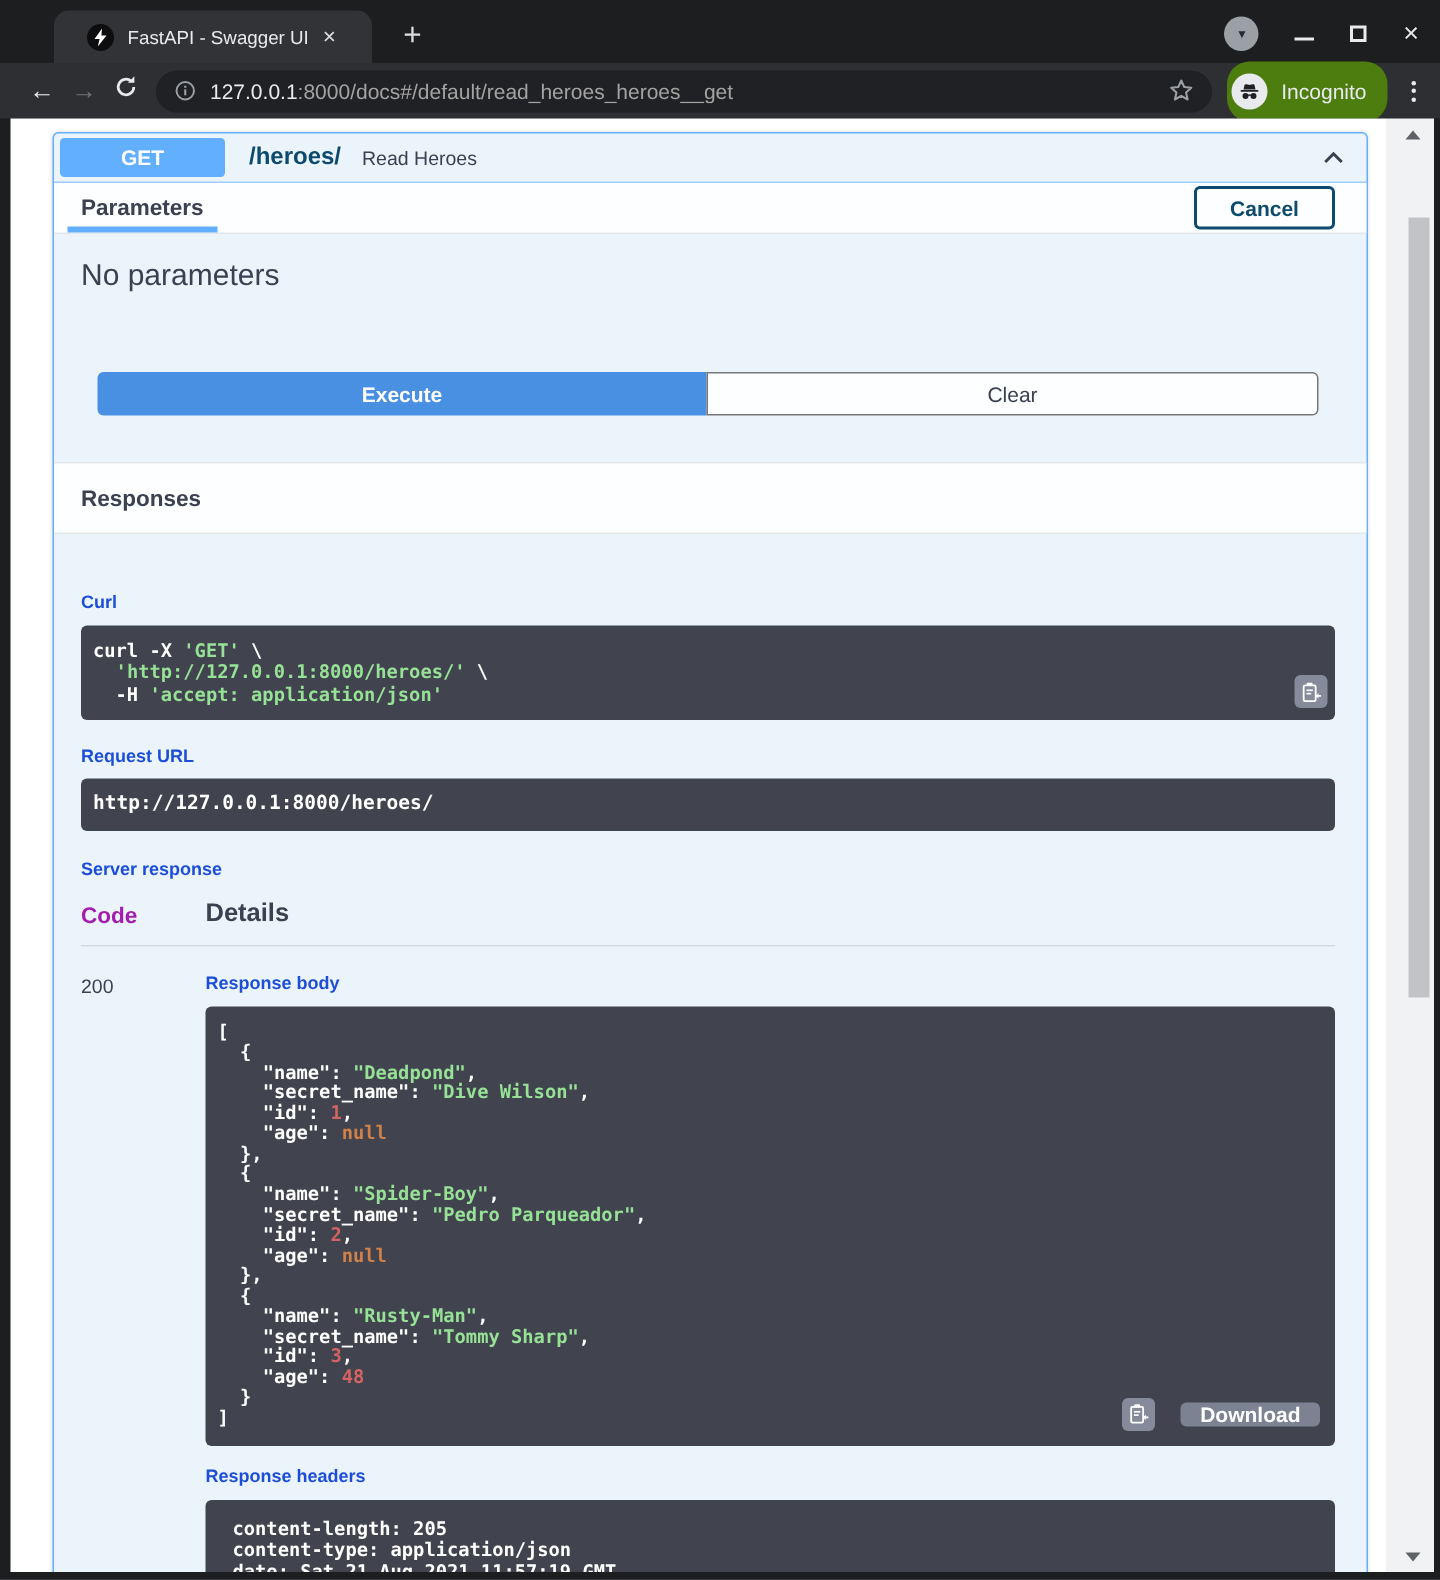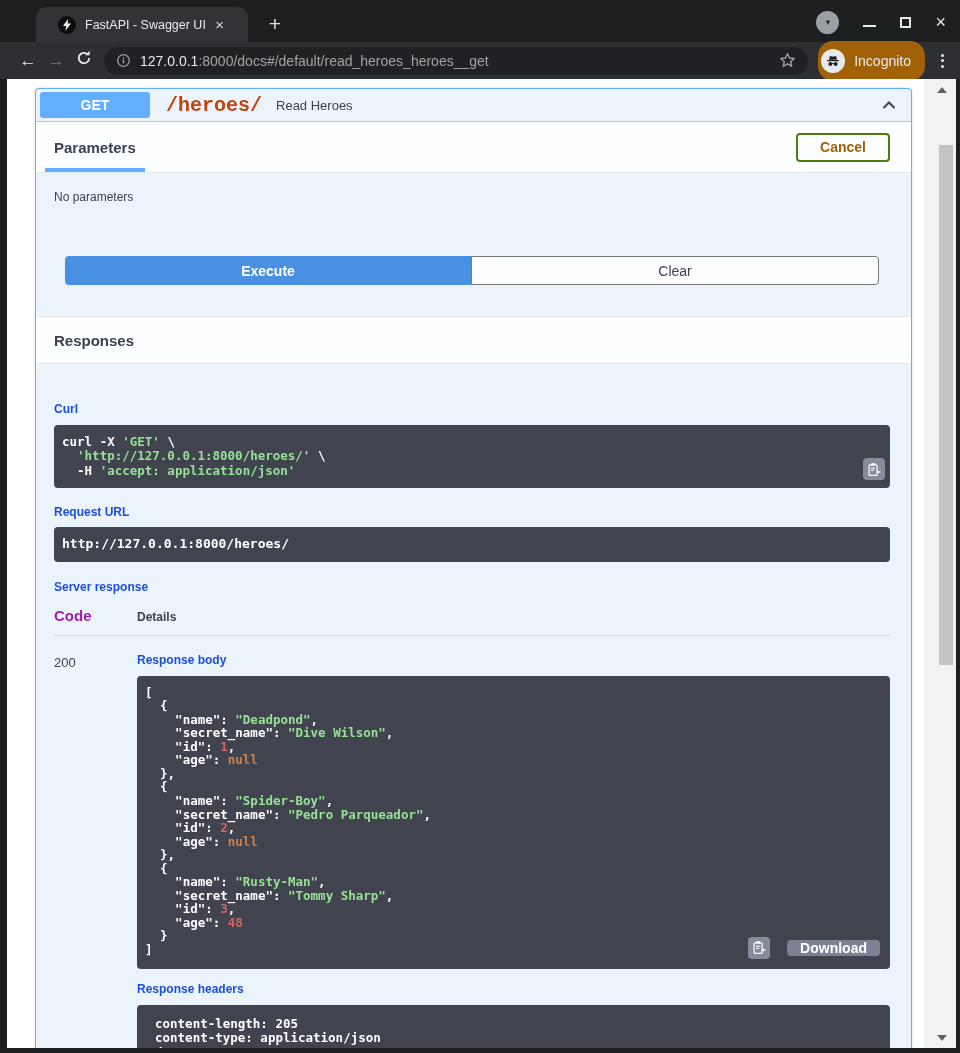--- a/index.html
+++ b/index.html
@@ -27,21 +27,21 @@
   .toolbar { position:absolute; top:42px; left:0; right:0; height:37px; background:#2e2f33;
              display:flex; align-items:center; padding:0 10px 0 14px; }
   .nav-ic { width:28px; text-align:center; font-size:17px; color:#e8eaed; flex:none; }
   .nav-ic.disabled { color:#6f7377; }
   .omnibox { flex:1; height:28px; margin:0 10px 0 6px; background:#202124; border-radius:14px;
              display:flex; align-items:center; padding:0 12px; min-width:0; }
   .url { font-size:14px; margin-left:9px; white-space:nowrap; overflow:hidden; flex:1; }
   .url .host { color:#e8eaed; }
   .url .rest { color:#a3a3a3; }
   .star { flex:none; margin-left:8px; display:flex; }
-  .incog-chip { flex:none; height:40px; border-radius:15px; background:#a16207; display:flex; align-items:center;
+  .incog-chip { flex:none; height:40px; border-radius:15px; background:#4d7c0f; display:flex; align-items:center;
                 padding:0 14px 0 3px; margin-right:10px; }
   .incog-ic { width:24px; height:24px; border-radius:50%; background:#e8eaed; display:flex; align-items:center; justify-content:center; }
   .incog-label { color:#e8eaed; font-size:14px; margin-left:9px; }
   .menu-dots { display:flex; flex-direction:column; gap:2.5px; padding:0 6px; }
   .menu-dots i { width:3px; height:3px; border-radius:50%; background:#e8eaed; }
 
   
   .page { position:absolute; top:79px; left:0; right:0; bottom:0; background:#1d1e20; }
   .page-inner { position:absolute; top:0; left:7px; right:36px; bottom:5px; background:#fff; overflow:hidden; }
   .scrollbar { position:absolute; top:0; right:4px; bottom:5px; width:32px; background:#f1f2f3; }
@@ -53,35 +53,35 @@
 
   
   .swagger { position:absolute; top:9px; left:28px; width:877px; }
   .opblock { border:1px solid #61affe; border-radius:4px; background:#ecf4fb; padding-bottom:40px;
              box-shadow:0 0 3px rgba(0,0,0,.15); }
 
   .opblock-header { height:33px; display:flex; align-items:center; padding:0 12px 0 4px;
                     border-bottom:1px solid #9cccfd; }
   .method-chip { width:110px; height:26px; background:#61affe; border-radius:3px; color:#fff;
                  font-weight:bold; font-size:14px; display:flex; align-items:center; justify-content:center; }
-  .op-path { font-family:Liberation Mono, monospace; font-weight:bold; font-size:20px; color:#c2410c; margin-left:16px; }
+  .op-path { font-family:Liberation Sans, sans-serif; font-weight:bold; font-size:16px; color:#0c4a6e; margin-left:16px; }
   .op-summary { font-size:13px; color:#3b4151; margin-left:14px; }
   .op-chevron { margin-left:auto; display:flex; }
 
   .sec-header { background:rgba(255,255,255,.85); display:flex; align-items:center;
                 border-bottom:1px solid rgba(59,65,81,.12); }
-  .params-header { height:51px; padding:0 21px 0 18px;justify-content:center; }
+  .params-header { height:34px; padding:0 21px 0 18px;justify-content:center; }
   .params-tab { position:relative; height:100%; display:flex; align-items:center;
                 font-weight:bold; font-size:15px; color:#3b4151; }
   .params-tab::after { content:''; position:absolute; left:-9px; right:-9px; bottom:0; height:4px; background:#61affe; }
-  .cancel-btn { margin-left:auto; width:94px; height:29px; border:2px solid #4d7c0f; border-radius:4px;
-                background:transparent; color:#a16207; font-weight:600; font-size:14px;
+  .cancel-btn { margin-left:auto; width:94px; height:29px; border:2px solid #0c4a6e; border-radius:4px;
+                background:transparent; color:#0c4a6e; font-weight:600; font-size:14px;
                 display:flex; align-items:center; justify-content:center; }
 
-  .no-params { padding:17px 0 0 18px; font-size:12px; color:#3b4151; }
+  .no-params { padding:17px 0 0 18px; font-size:20px; color:#3b4151; }
   .execute-wrapper { display:flex; padding:52px 32px 31px 29px; }
   .btn-execute { flex:1; height:29px; background:#4990e2; border:none; border-radius:4px 0 0 4px;
                  color:#fff; font-weight:600; font-size:14px; display:flex; align-items:center; justify-content:center; }
   .btn-clear { flex:1; height:29px; background:#fdfeff; border:1px solid #787878; border-radius:0 4px 4px 0;
                color:#3b4151; font-size:14px; display:flex; align-items:center; justify-content:center; }
 
   .responses-header { height:48px; padding:0 21px 0 18px; border-top:1px solid rgba(59,65,81,.12);
                       font-weight:bold; font-size:15px; color:#3b4151; }
 
   .responses-body { padding:0 21px 0 18px; }
@@ -97,21 +97,21 @@
 
   .copy-btn { position:absolute; right:8px; bottom:8px; width:22px; height:22px; border:none; border-radius:4px;
               background:#858b9b; display:flex; align-items:center; justify-content:center; }
   .lbl-requrl { margin-top:17px; margin-bottom:8px; }
   .requrl-block { padding:10px 8px; font-size:13px; }
   .lbl-server { margin-top:18px; }
 
   .resp-table-head { display:flex; align-items:flex-end; margin-top:13px; padding-bottom:11px;
                      border-bottom:1px solid #d5dae0; }
   .col-code-head { width:83px; font-weight:bold; font-size:15px; color:#a21caf; }
-  .col-details-head { font-weight:bold; font-size:12px; color:#3b4151; }
+  .col-details-head { font-weight:bold; font-size:17px; color:#3b4151; }
   .resp-row { display:flex; margin-top:17px; }
   .col-code { width:83px; font-size:13px; color:#3b4151; padding-top:2px; }
   .col-details { flex:1; min-width:0; }
   .lbl-respbody { margin-bottom:9px; }
   .body-block { line-height:13.55px; padding-bottom:12px; }
   .body-actions { position:absolute; right:10px; bottom:10px; display:flex; align-items:center; gap:17px; }
   .download-btn { height:16px; padding:0 13px; border:none; border-radius:4px; background:#7d8293;
                   color:#fff; font-weight:bold; font-size:14px; font-family:"Liberation Sans",sans-serif; }
   .lbl-respheaders { margin-top:13px; margin-bottom:9px; }
   .headers-block { padding:12px 8px 12px 18px; line-height:14.6px; }

